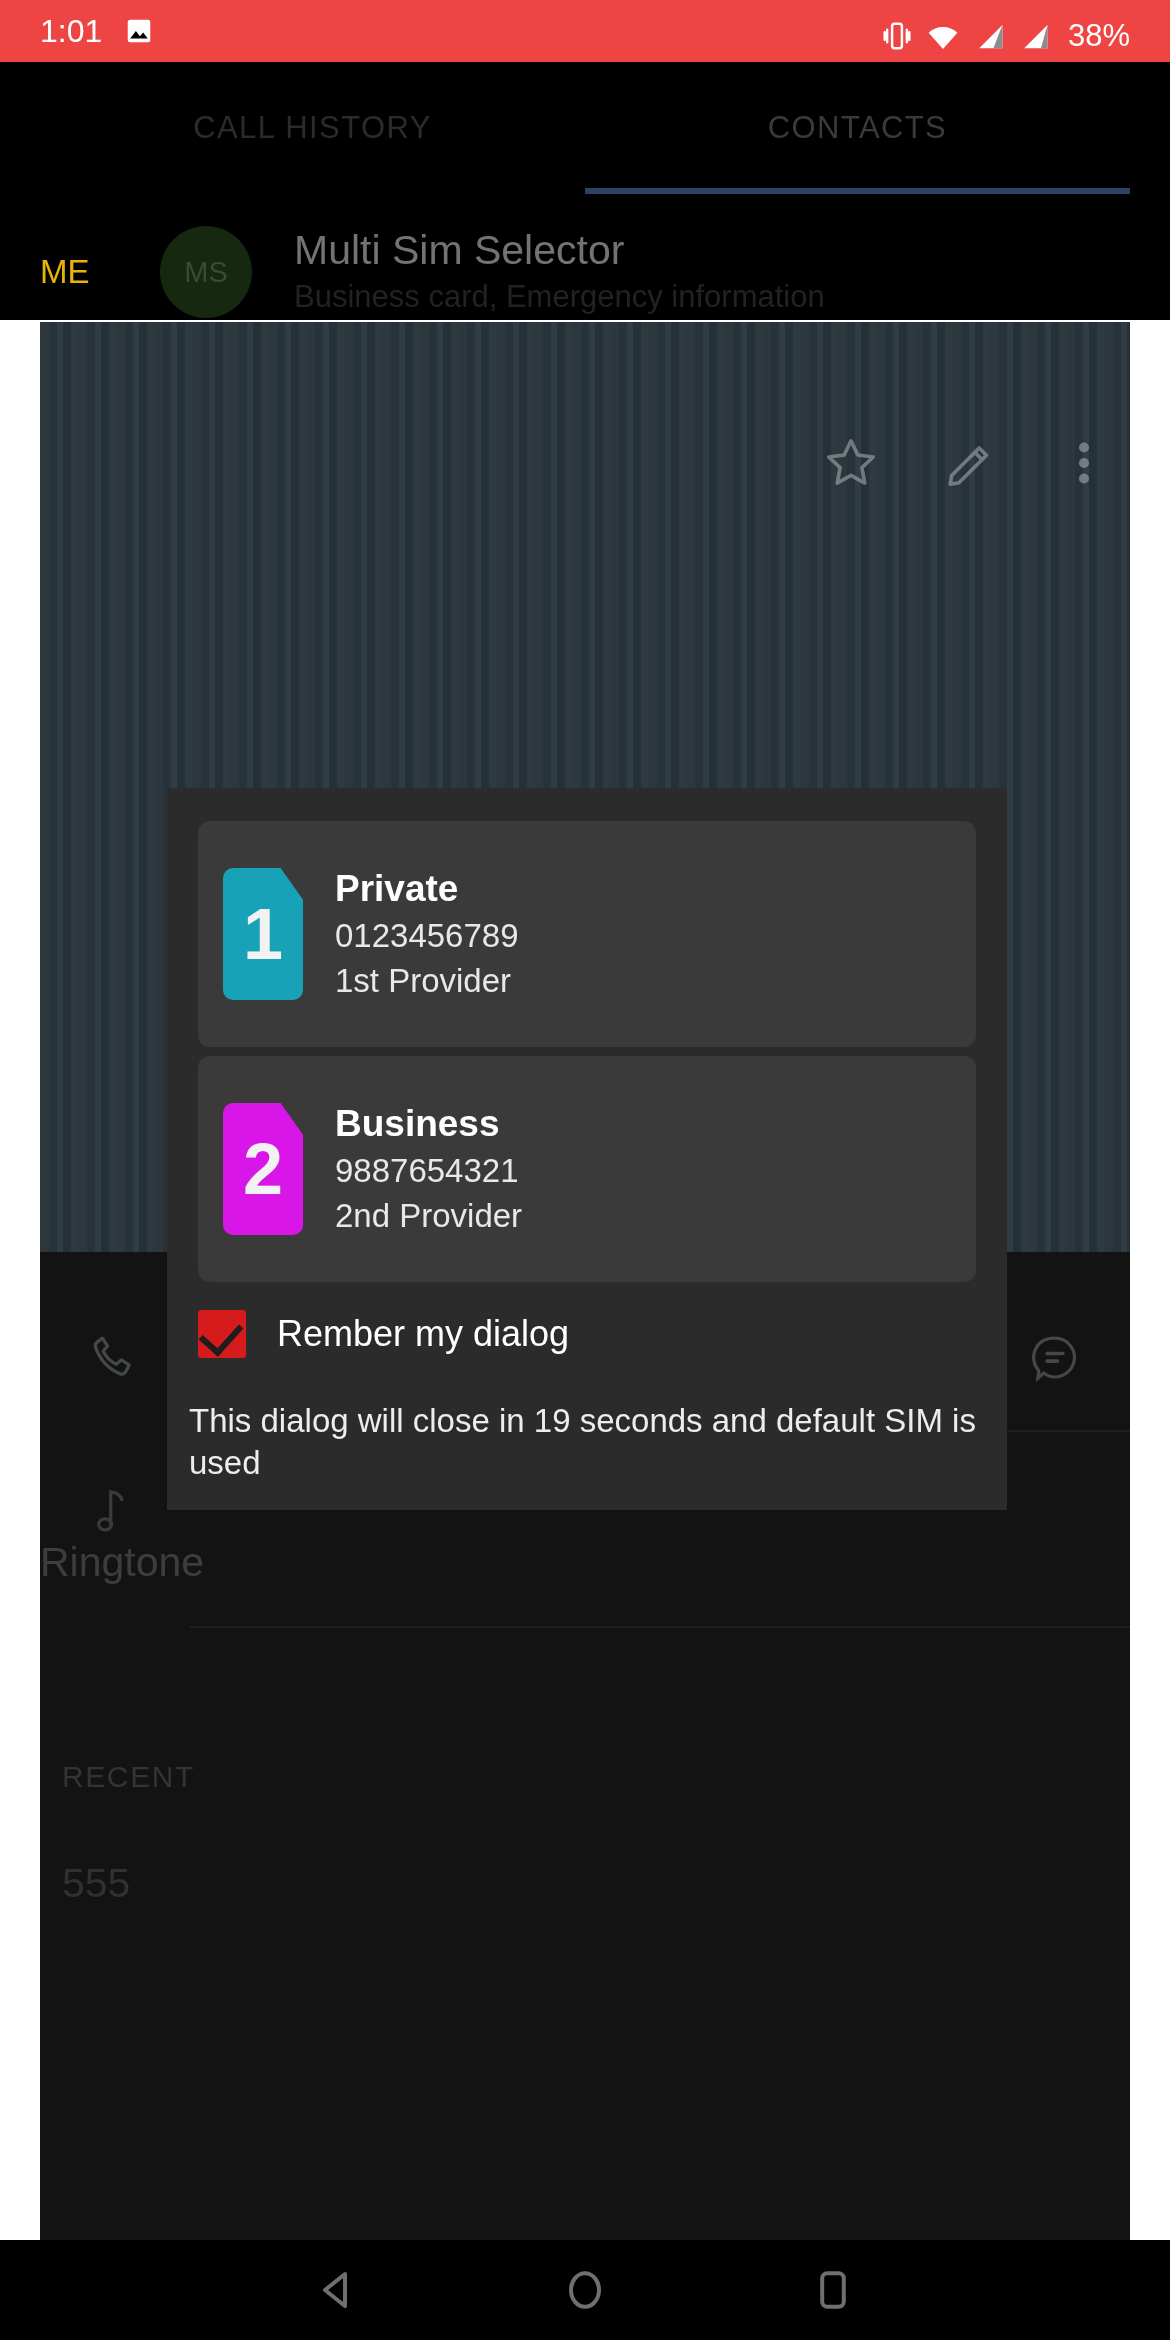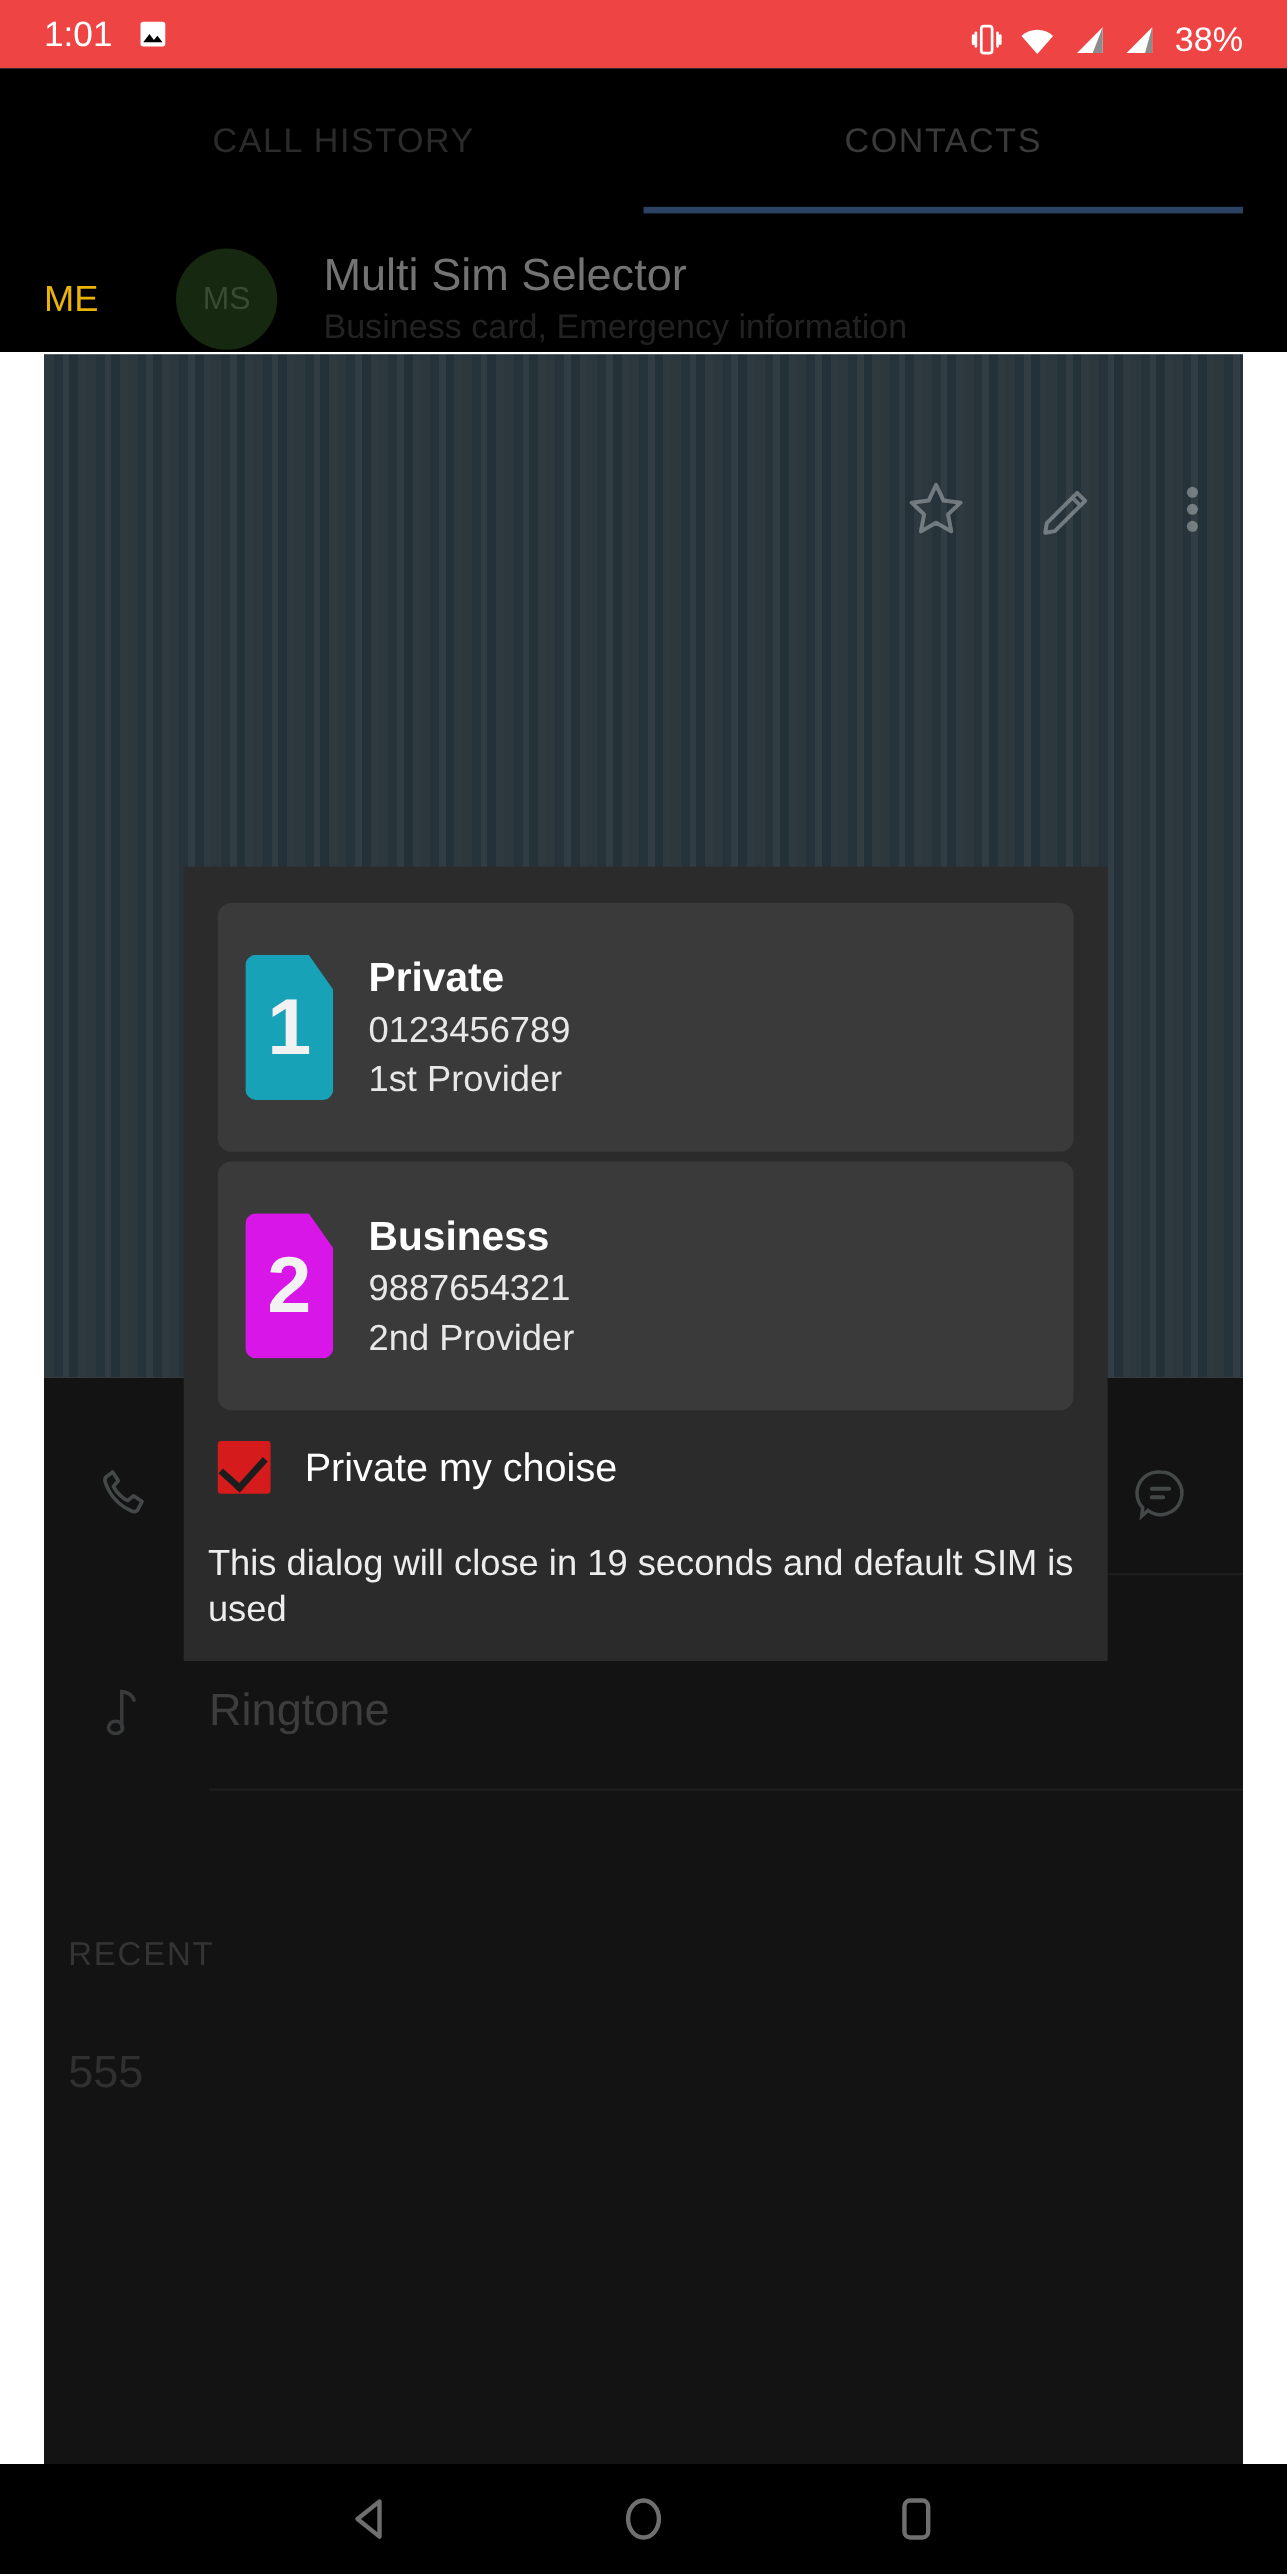--- a/index.html
+++ b/index.html
@@ -191,21 +191,22 @@
     position: absolute;
     left: 150px;
     width: 940px; height: 2px;
     background: #1e1e1e;
   }
   .ringtone-row {
     position: absolute;
     left: 0; top: 228px;
     width: 1090px; height: 148px;
     display: flex;
-    align-items: center;
+    align-items: flex-start;
+    flex-direction: column;
   }
   .section-head {
     position: absolute;
     left: 22px; top: 508px;
     color: #343434;
     font-size: 30px;
     letter-spacing: 1.6px;
   }
   .recent-num {
     position: absolute;
@@ -456,21 +457,21 @@
         <div class="sim-name">Business</div>
         <div class="sim-number">9887654321</div>
         <div class="sim-provider">2nd Provider</div>
       </span>
     </div>
 
     <div class="remember-row">
       <span class="checkbox">
         <span class="tick"></span>
       </span>
-      <span class="remember-label">Private my choise</span>
+      <span class="remember-label">Rember my dialog</span>
     </div>
 
     <div class="countdown">This dialog will close in 19 seconds and default SIM is used</div>
   </div>
 
   <div class="nav-fill"></div>
   <div class="navbar">
     <span class="nav-btn">
       <svg width="48" height="48" viewBox="0 0 24 24">
         <path d="M16 4 L6 12 L16 20 Z" fill="none" stroke="#9a9a9a" stroke-width="2" stroke-linejoin="round"></path>

